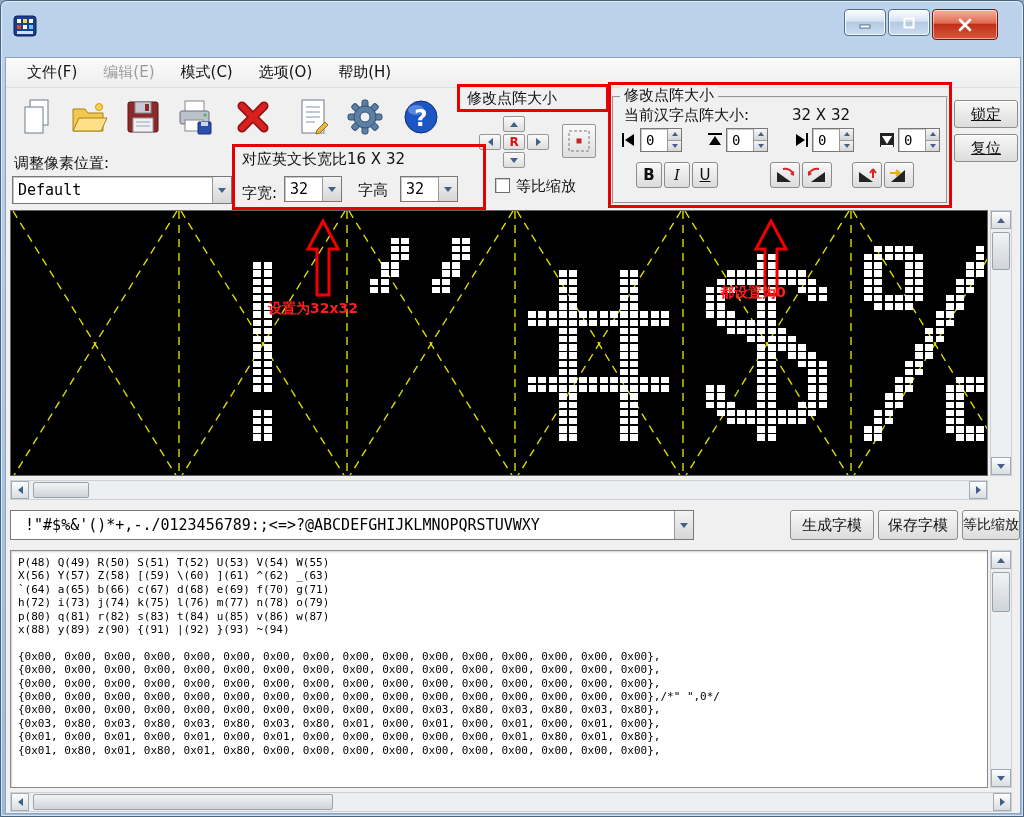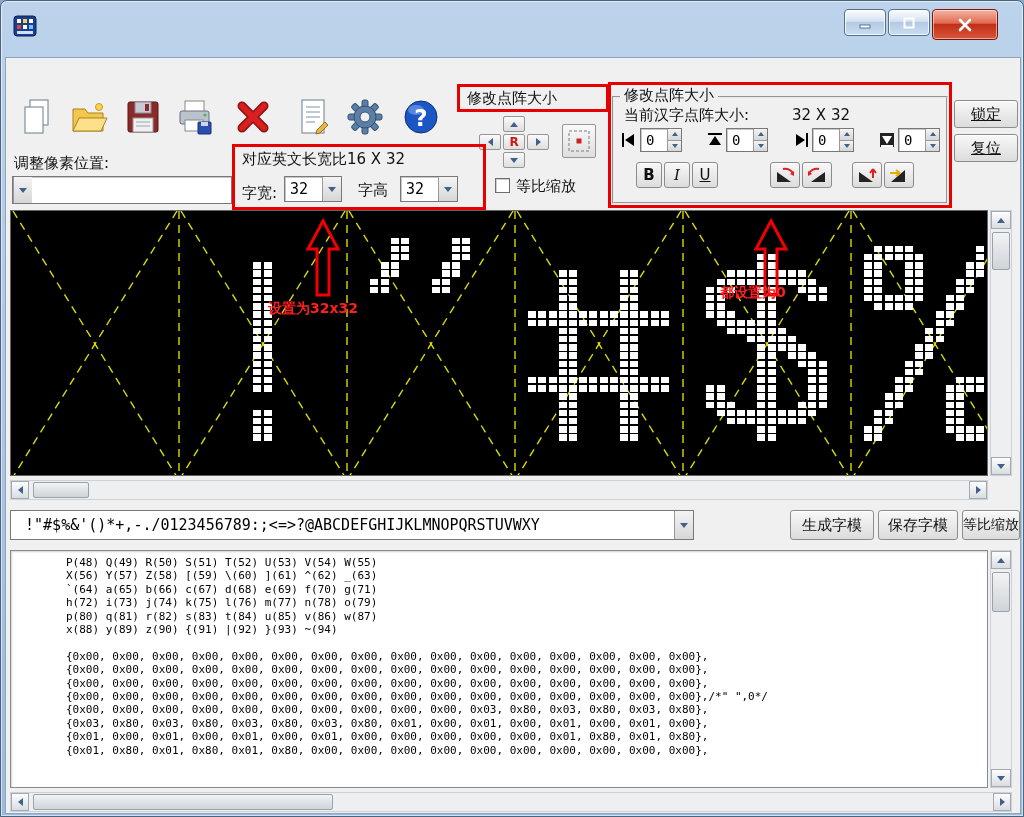--- a/index.html
+++ b/index.html
@@ -102,21 +102,21 @@
   .sb-btn { position:absolute; background:linear-gradient(#fdfdfd,#d9dde1);
             border:1px solid #a3aab2; display:flex; align-items:center; justify-content:center; }
   .sb-thumb { position:absolute; background:linear-gradient(#f2f3f4,#cfd4d9);
               border:1px solid #9aa1a9; border-radius:2px; }
 
   
   .charset-input { position:absolute; left:0; top:0; width:663px; height:28px; border:none;
                    outline:none; font-family:"DejaVu Sans Mono", monospace; font-size:15px;
                    padding-left:5px; background:#fff; color:#000; }
   .output-area { position:absolute; left:4px; top:492px; width:978px; height:238px; background:#fff;
-                 border:1px solid #8a8a8a; box-shadow:inset 1px 1px 2px rgba(0,0,0,.18); overflow:hidden;padding-left:48px; }
+                 border:1px solid #8a8a8a; box-shadow:inset 1px 1px 2px rgba(0,0,0,.18); overflow:hidden; }
   .output-area pre { font-family:"DejaVu Sans Mono", monospace; font-size:11px; line-height:13.4px;
                      color:#000; padding:5px 7px; white-space:pre; }
 
   .checkbox { position:absolute; width:15px; height:15px; background:#fff; border:1px solid #6e6e6e;
               box-shadow:inset 1px 1px 0 #cfcfcf; }
 </style>
 </head>
 <body>
 
 <div class="window">
@@ -144,20 +144,27 @@
     </div>
     <div class="winbtn close">
       <svg width="18" height="14" viewBox="0 0 18 14">
         <path d="M4 2 L14 12 M14 2 L4 12" stroke="#fff" stroke-width="2.6" stroke-linecap="round"></path>
       </svg>
     </div>
   </div>
 
   <div class="client">
 
+    <div class="menubar">
+      <span class="menu-item">文件(F)</span>
+      <span class="menu-item disabled">编辑(E)</span>
+      <span class="menu-item">模式(C)</span>
+      <span class="menu-item">选项(O)</span>
+      <span class="menu-item">帮助(H)</span>
+    </div>
 
     <div class="toolbtn" style="left:8px">
       <svg viewBox="0 0 40 40">
         <rect x="13" y="3" width="18" height="25" fill="#fff" stroke="#6b7b8c"></rect>
         <rect x="8" y="10" width="18" height="26" fill="#fff" stroke="#6b7b8c"></rect>
       </svg>
     </div>
     <div class="toolbtn" style="left:60px">
       <svg viewBox="0 0 40 40">
         <path d="M4 12 h12 l3 4 h15 v18 H4 z" fill="#f3c64e" stroke="#a8831c"></path>
@@ -345,20 +352,21 @@
         <path d="M4 17 L18 17 L18 5 Z" fill="#222"></path>
         <path d="M3 8 h10 M13 8 l-4-3 M13 8 l-4 3" stroke="#e6b000" stroke-width="2" fill="none"></path>
       </svg>
     </div>
 
     <div class="btn abs u" style="left:948px; top:42px; width:64px; height:28px">锁定</div>
     <div class="btn abs u" style="left:948px; top:76px; width:64px; height:28px">复位</div>
 
     <span class="label15 abs" style="left:8px; top:96px">调整像素位置:</span>
     <div class="combo abs" style="left:6px; top:118px; width:220px; height:28px">
+      <div class="combo-text">Default</div>
       <div class="combo-btn">
           <span class="tri tri-down"></span>
         </div>
     </div>
 
     <div class="redbox" style="left:226px; top:86px; width:254px; height:66px"></div>
     <span class="label15 abs" style="left:236px; top:92px">对应英文长宽比16 X 32</span>
     <span class="label15 abs" style="left:236px; top:126px">字宽:</span>
     <div class="combo abs" style="left:278px; top:118px; width:58px; height:26px">
       <div class="combo-text">32</div>

